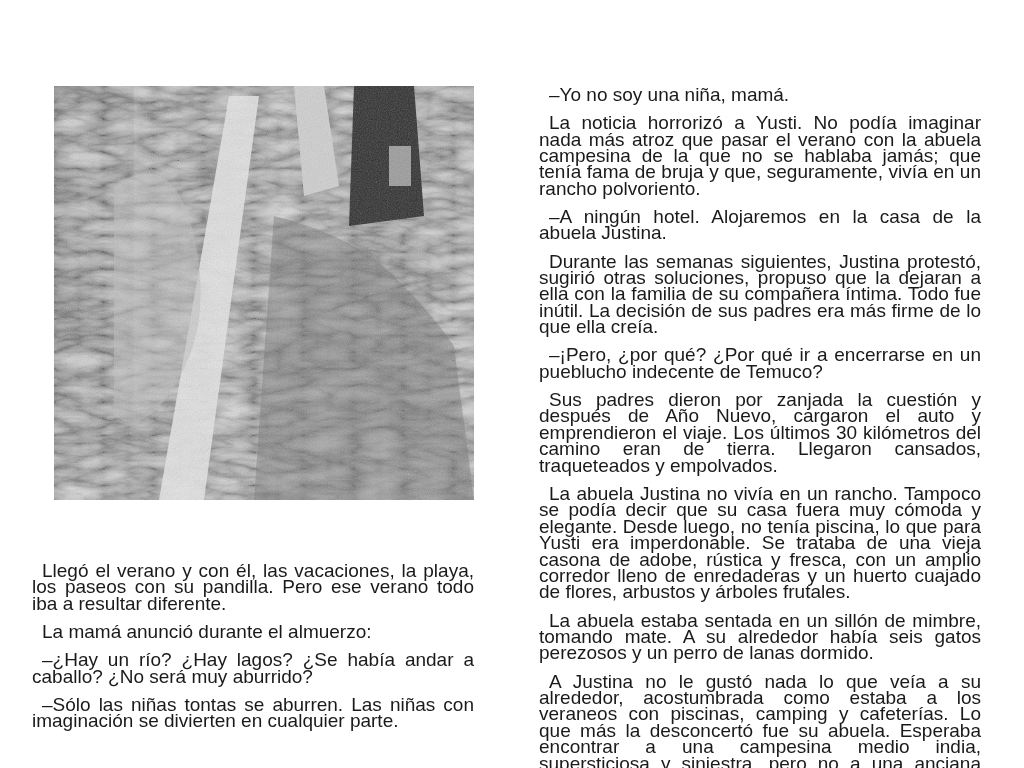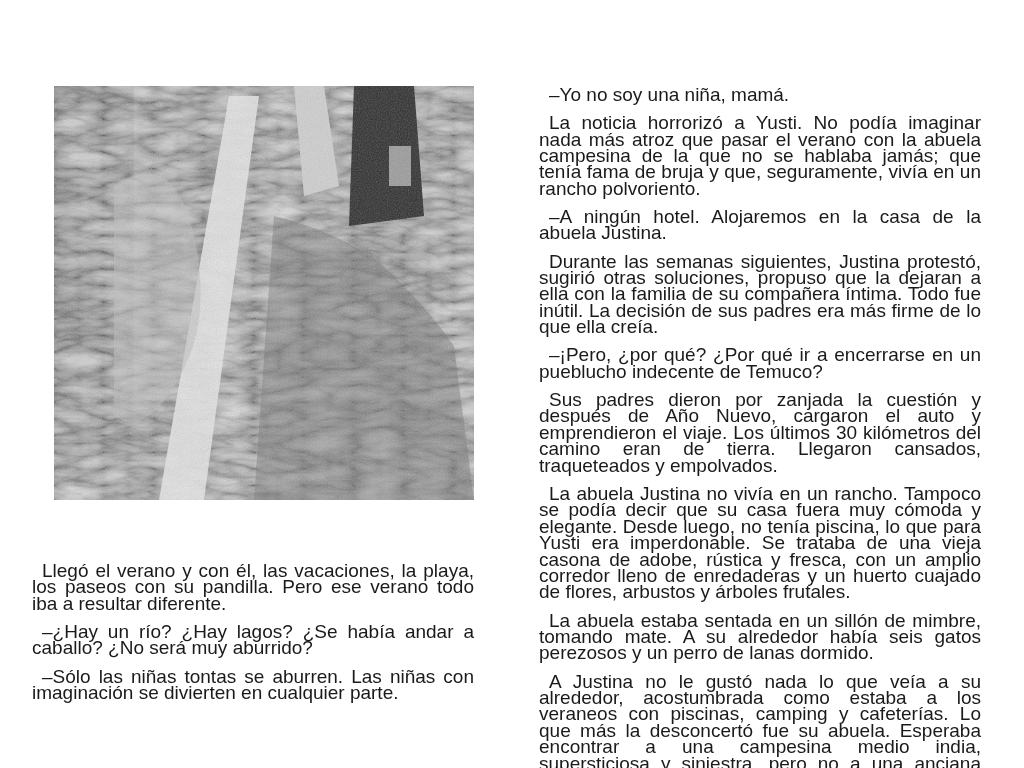--- a/index.html
+++ b/index.html
@@ -58,20 +58,21 @@
       <path d="M60 100 Q120 60 140 150 T120 300 Q90 350 60 330 Z" fill="#bdbdbd" opacity="0.55"></path>
       <path d="M220 130 Q300 150 340 190 T400 260 L420 414 L200 414 Z" fill="#6f6f6f" opacity="0.45"></path>
       <path d="M300 0 L360 0 L370 130 L295 140 Z" fill="#2b2b2b"></path>
       <path d="M240 0 L270 0 L285 100 L250 110 Z" fill="#cfcfcf"></path>
       <rect x="335" y="60" width="22" height="40" fill="#9a9a9a"></rect>
       <rect x="0" y="0" width="420" height="414" filter="url(#rough)"></rect>
     </svg>
   </div>
   <div class="text-block">
     <p>Llegó el verano y con él, las vacaciones, la playa, los paseos con su pandilla. Pero ese verano todo iba a resultar diferente.</p>
+    <p>La mamá anunció durante el almuerzo:</p>
     <p>–¿Hay un río? ¿Hay lagos? ¿Se había andar a caballo? ¿No será muy aburrido?</p>
     <p>–Sólo las niñas tontas se aburren. Las niñas con imaginación se divierten en cualquier parte.</p>
   </div>
 </div>
 
 <div class="page right">
   <div class="text-block">
     <p>–Yo no soy una niña, mamá.</p>
     <p>La noticia horrorizó a Yusti. No podía imaginar nada más atroz que pasar el verano con la abuela campesina de la que no se hablaba jamás; que tenía fama de bruja y que, seguramente, vivía en un rancho polvoriento.</p>
     <p>–A ningún hotel. Alojaremos en la casa de la abuela Justina.</p>

